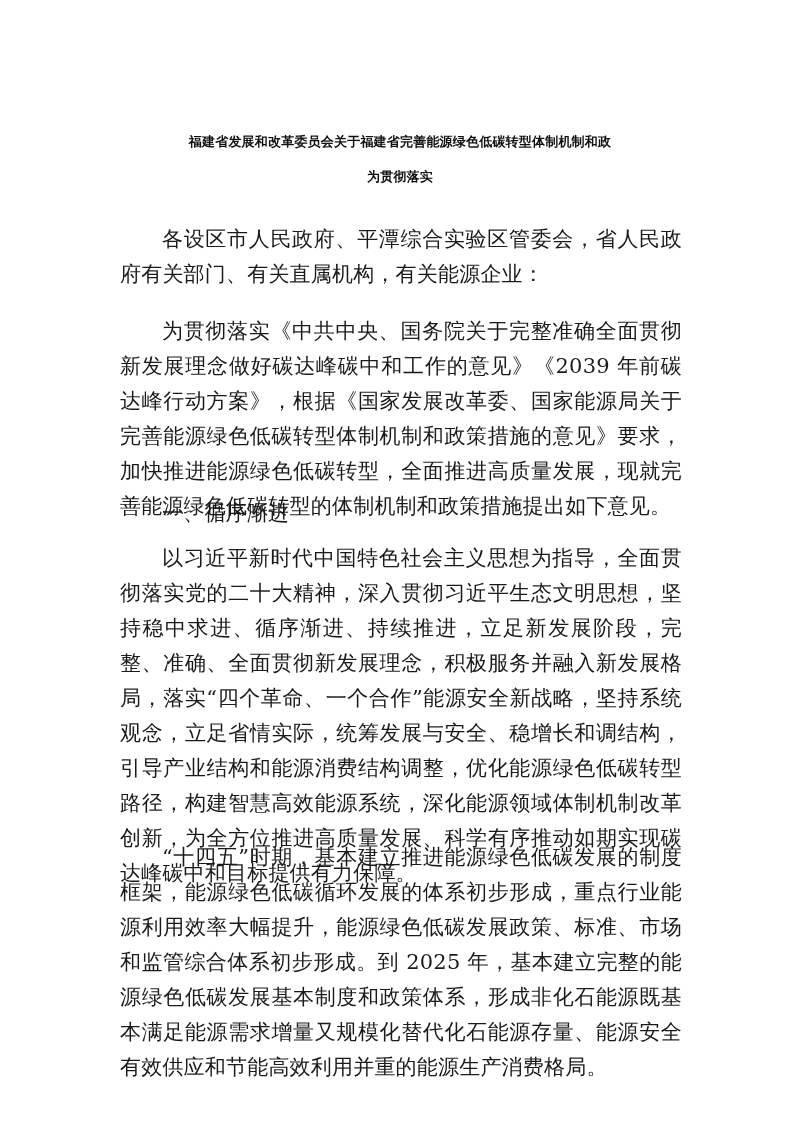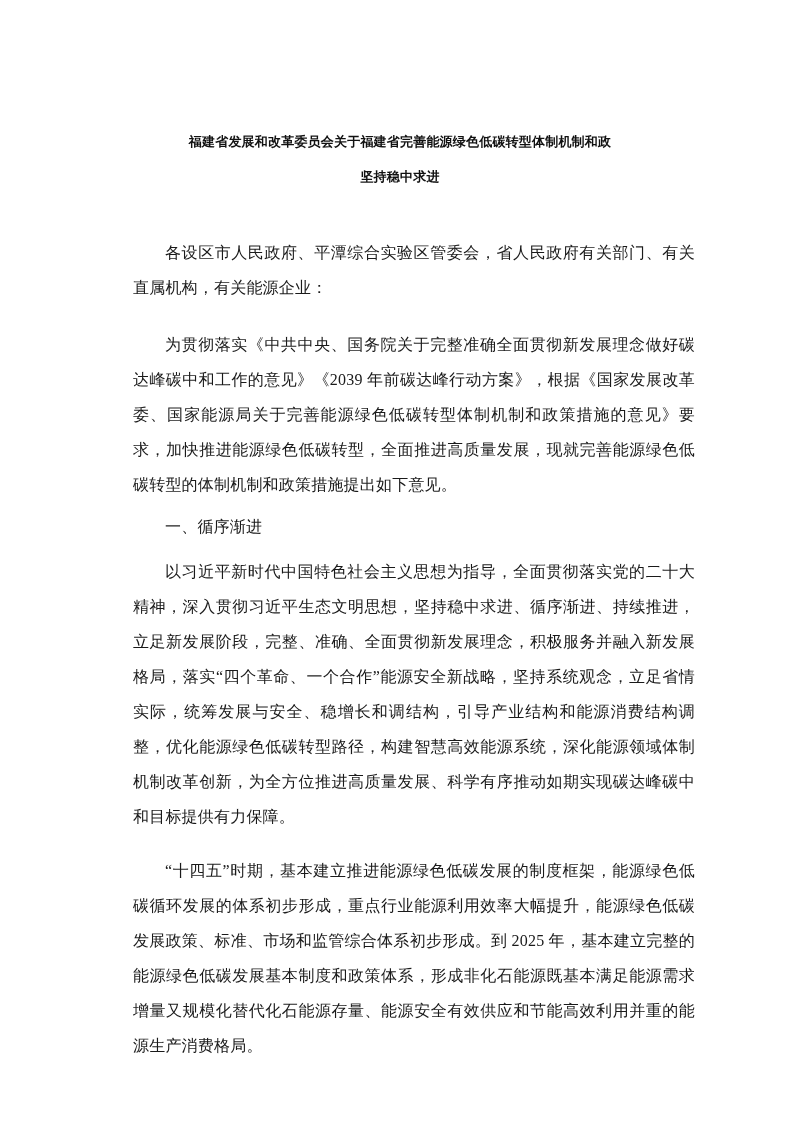--- a/index.html
+++ b/index.html
@@ -32,39 +32,38 @@
       line-height: 35px;
       color: #111111;
       letter-spacing: 0.2px;
     }
     .title-line1 { top: 124px; }
     .title-line2 { top: 159px; }
     .para {
       position: absolute;
       left: 0;
       width: 562px;
-      font-size: 16px;
+      font-size: 21px;
       line-height: 35px;
       text-align: justify;
       text-indent: 2em;
       letter-spacing: 0.2px;
-      margin: 14px;
-      font-family: Liberation Serif, serif;
+      margin: 1px;
     }
     .p-address { top: 221px; }
     .p-intro { top: 313px; }
     .p-heading1 { top: 495px; }
     .p-body1 { top: 540px; }
     .p-body2 { top: 839px; }
   </style>
 </head>
 <body>
 
 <div class="page">
   <div class="title title-line1">福建省发展和改革委员会关于福建省完善能源绿色低碳转型体制机制和政</div>
-  <div class="title title-line2">坚持稳中求进</div>
+  <div class="title title-line2">为贯彻落实</div>
 
   <p class="para p-address">各设区市人民政府、平潭综合实验区管委会，省人民政府有关部门、有关直属机构，有关能源企业：</p>
   <p class="para p-intro">为贯彻落实《中共中央、国务院关于完整准确全面贯彻新发展理念做好碳达峰碳中和工作的意见》《2039 年前碳达峰行动方案》，根据《国家发展改革委、国家能源局关于完善能源绿色低碳转型体制机制和政策措施的意见》要求，加快推进能源绿色低碳转型，全面推进高质量发展，现就完善能源绿色低碳转型的体制机制和政策措施提出如下意见。</p>
   <p class="para p-heading1">一、循序渐进</p>
   <p class="para p-body1">以习近平新时代中国特色社会主义思想为指导，全面贯彻落实党的二十大精神，深入贯彻习近平生态文明思想，坚持稳中求进、循序渐进、持续推进，立足新发展阶段，完整、准确、全面贯彻新发展理念，积极服务并融入新发展格局，落实“四个革命、一个合作”能源安全新战略，坚持系统观念，立足省情实际，统筹发展与安全、稳增长和调结构，引导产业结构和能源消费结构调整，优化能源绿色低碳转型路径，构建智慧高效能源系统，深化能源领域体制机制改革创新，为全方位推进高质量发展、科学有序推动如期实现碳达峰碳中和目标提供有力保障。</p>
   <p class="para p-body2">“十四五”时期，基本建立推进能源绿色低碳发展的制度框架，能源绿色低碳循环发展的体系初步形成，重点行业能源利用效率大幅提升，能源绿色低碳发展政策、标准、市场和监管综合体系初步形成。到 2025 年，基本建立完整的能源绿色低碳发展基本制度和政策体系，形成非化石能源既基本满足能源需求增量又规模化替代化石能源存量、能源安全有效供应和节能高效利用并重的能源生产消费格局。</p>
 </div>
 
 </body></html>

